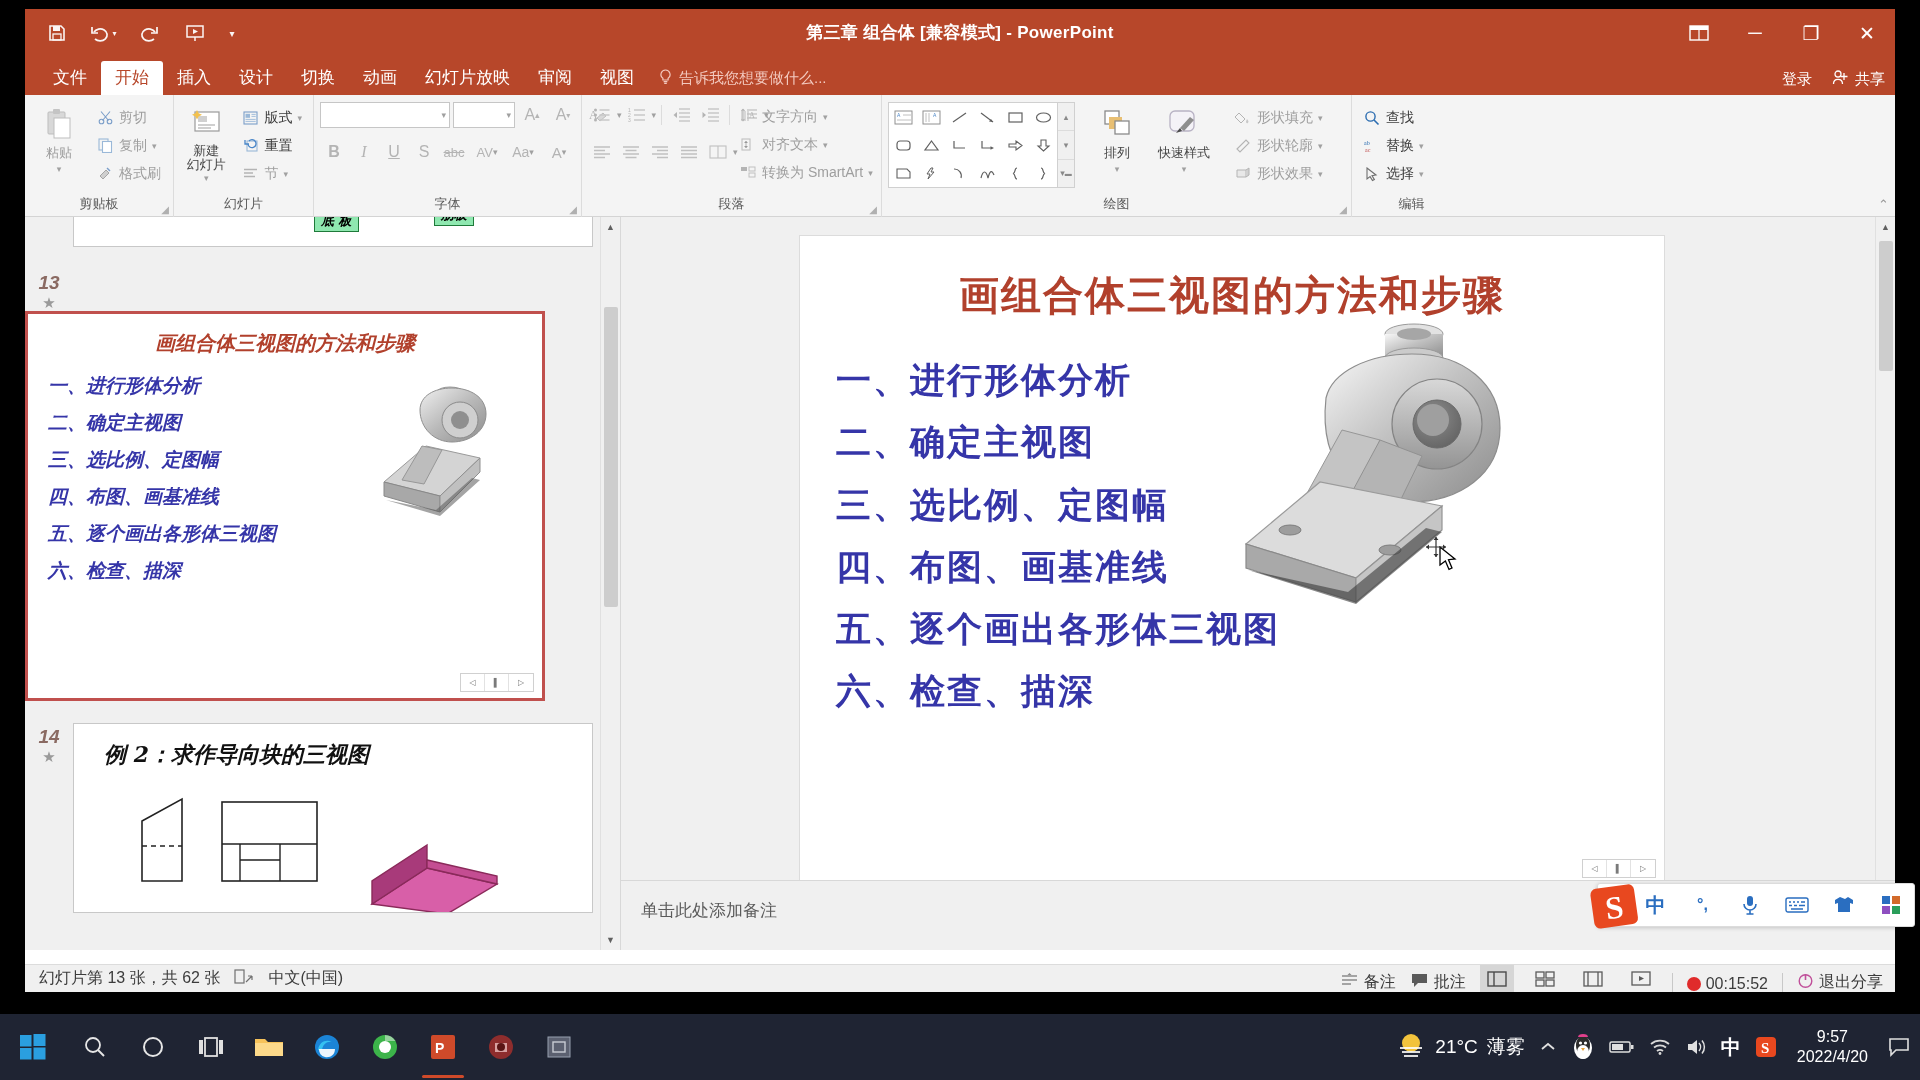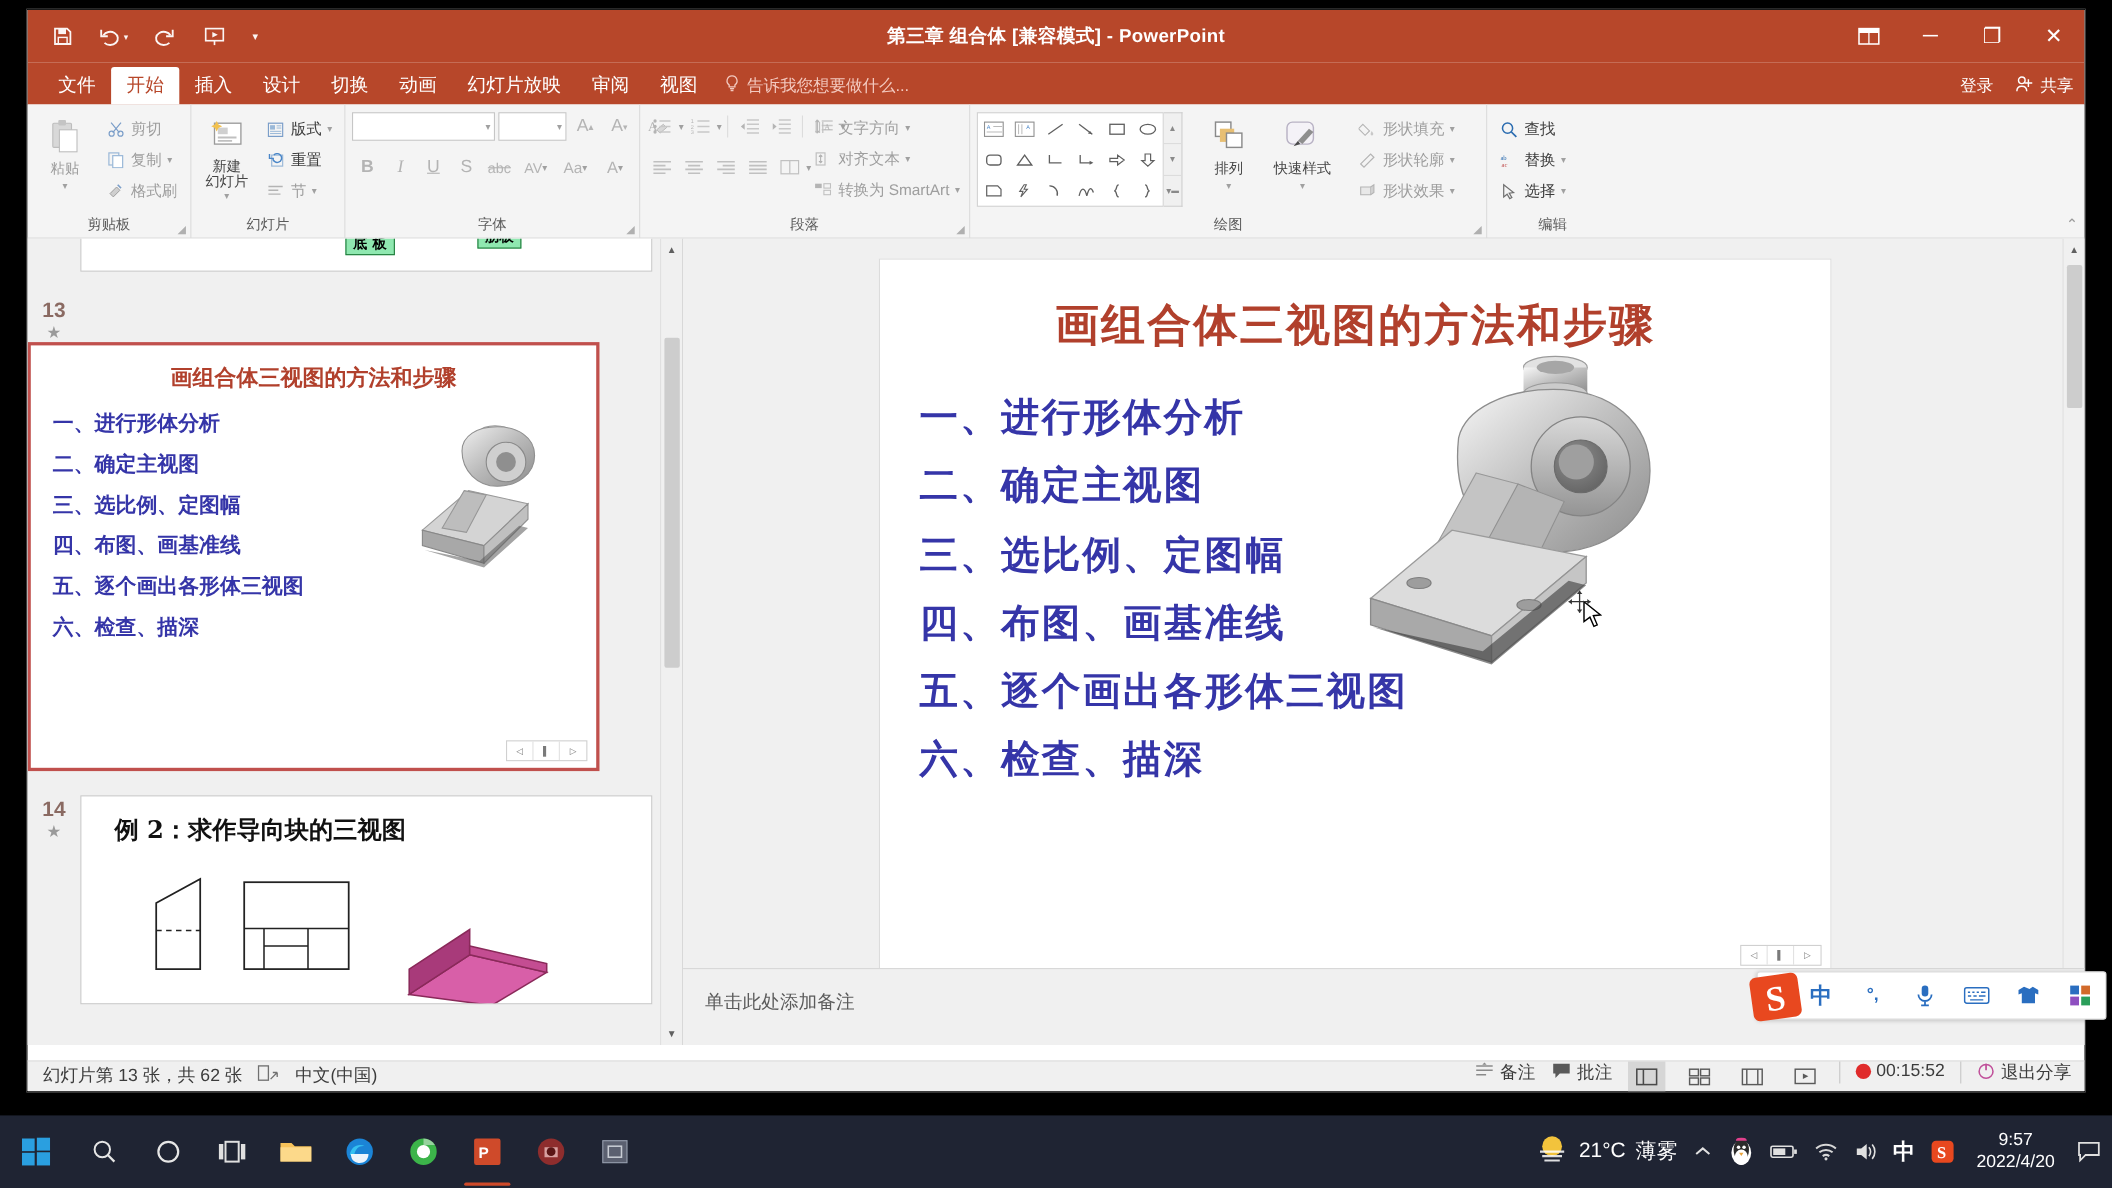--- a/index.html
+++ b/index.html
@@ -72,21 +72,21 @@
   .ss-b { flex:1; display:flex; align-items:center; justify-content:center; font-size:9px; color:#8a8a8a;
           border-bottom:1px solid #dcdcdc; }
   .ribbon-collapse { position:absolute; right:6px; bottom:4px; font-size:13px; color:#9a9a9a; }
   .dlg-launch { position:absolute; bottom:2px; right:4px; font-size:10px; color:#b0b0b0; }
 
   
   .work { position:absolute; left:0; right:0; top:208px; bottom:42px; background:#f0f0f0; display:flex; }
 
   
   .slide-panel { width:596px; background:#f0f0f0; position:relative; border-right:1px solid #d8d8d8;
-                 overflow:hidden; }
+                 overflow:hidden;font-style:italic; }
   .thumb-list { position:absolute; left:0; top:0; right:20px; bottom:0; padding:0 0 0 0; }
   .thumb { position:relative; margin:0 0 22px 0; display:flex; }
   .thumb-num { width:48px; text-align:center; padding-top:4px; color:#8a6a62; font-size:19px; font-weight:bold;
                line-height:1.05; }
   .thumb-num .star { display:block; font-size:15px; color:#9a9a9a; margin-top:2px; }
   .thumb-frame { width:520px; background:#fff; border:1px solid #c8c8c8; position:relative; overflow:hidden; }
   .thumb-frame.selected { border:3px solid #c0504d; }
 
   
   .slide-view { flex:1; position:relative; background:#f0f0f0; }
@@ -111,21 +111,21 @@
 
   .nav-arrows { position:absolute; right:8px; bottom:6px; display:flex; align-items:center; gap:0;
                 background:#fff; border:1px solid #d0d0d0; }
   .nav-arrows div { width:24px; height:17px; display:flex; align-items:center; justify-content:center;
                     font-size:8px; color:#7a7a7a; border-right:1px solid #e2e2e2; }
 
   
   .statusbar { position:absolute; left:0; right:0; bottom:0; height:28px; background:#f0f0f0;
                border-top:1px solid #dcdcdc; display:flex; align-items:center; font-size:16px; color:#3c3c3c; }
   .sb-left { display:flex; align-items:center; gap:14px; padding-left:14px; }
-  .sb-right { margin-left:auto; display:flex; align-items:flex-start; gap:14px; padding-right:12px; }
+  .sb-right { margin-left:auto; display:flex; align-items:flex-end; gap:14px; padding-right:12px; }
   .sb-item { display:flex; align-items:center; gap:5px; }
   .view-btn { width:34px; height:28px; display:flex; align-items:center; justify-content:center; color:#5a5a5a; }
   .view-btn.active { background:#d6d6d6; }
   .rec-dot { width:14px; height:14px; border-radius:50%; background:#e02b2b; }
   .sb-sep { width:1px; height:20px; background:#c8c8c8; }
 
   
   .ime-bar { position:absolute; left:1597px; top:883px; width:318px; height:44px; background:#fff;
              border:1px solid #dcdcdc; border-radius:3px; display:flex; align-items:center; gap:0;
              box-shadow:0 1px 4px rgba(0,0,0,.18); }

